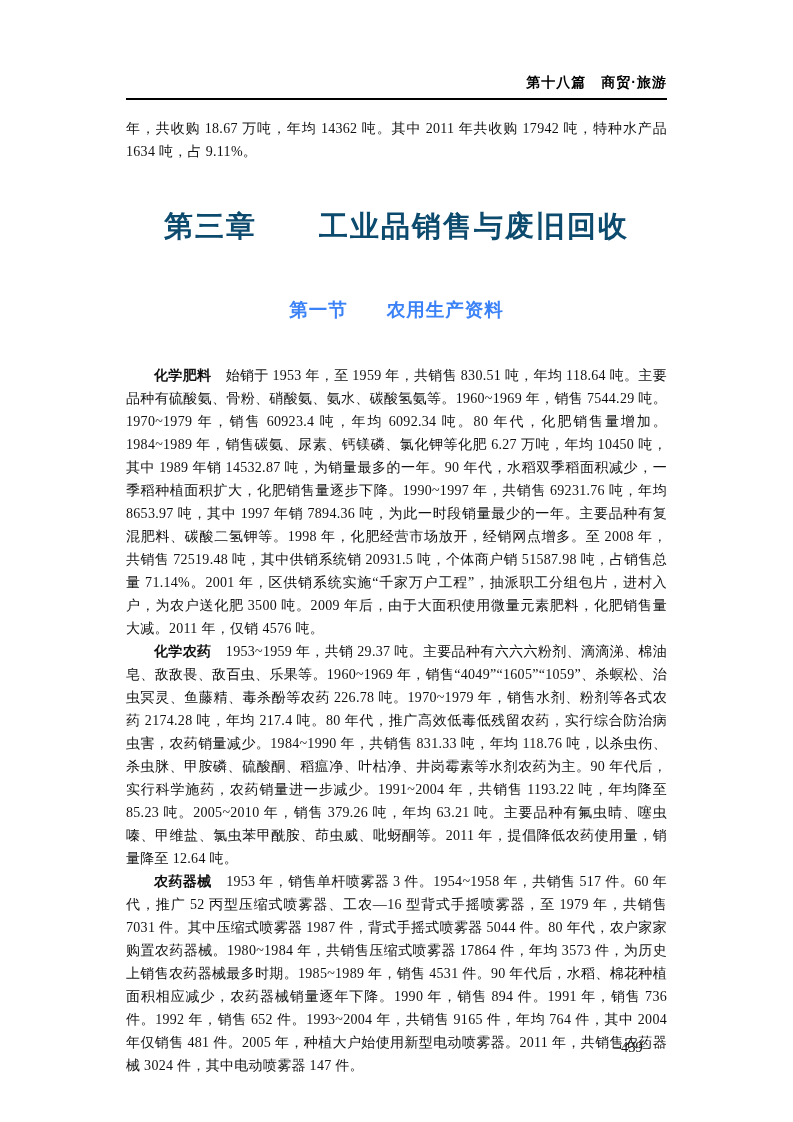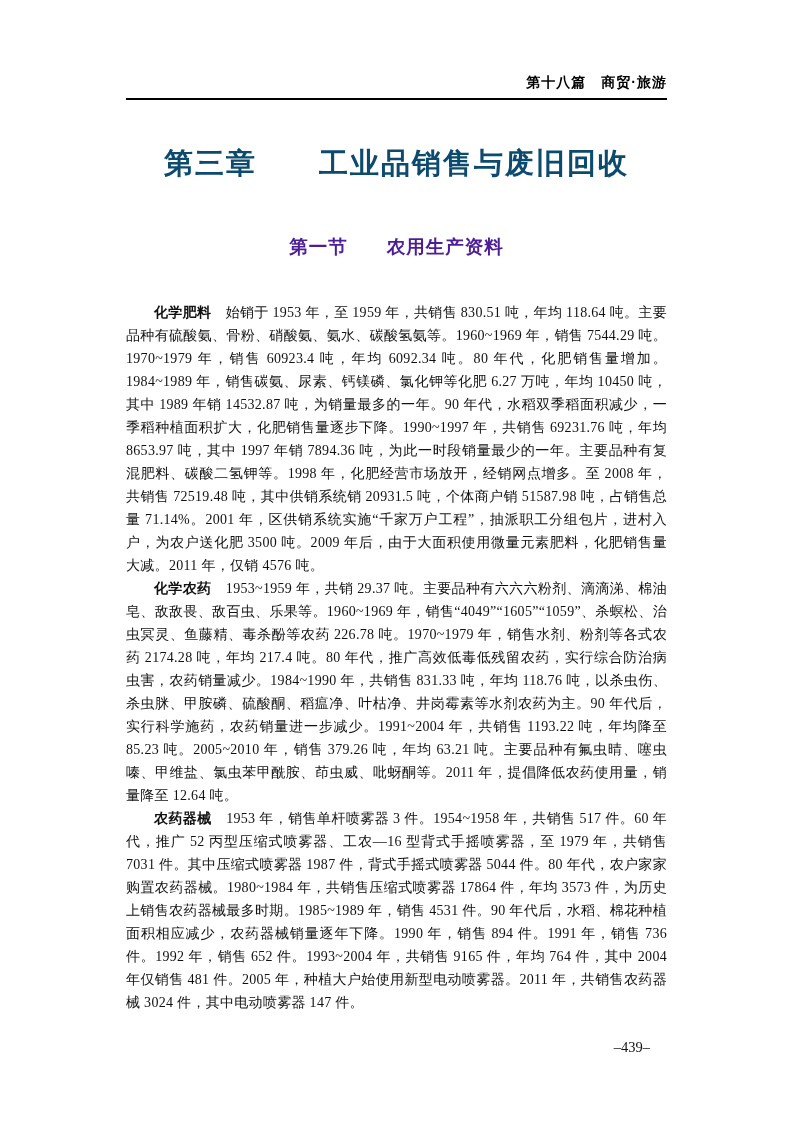--- a/index.html
+++ b/index.html
@@ -67,21 +67,21 @@
     color: #0c4a6e;
   }
   .section-title {
     margin: 56px 0 0 0;
     text-align: center;
     font-family: "Liberation Sans", "DejaVu Sans", sans-serif;
     font-weight: bold;
     font-size: 18.5px;
     line-height: 22px;
     letter-spacing: 1px;
-    color: #4c1d95;
+    color: #3b82f6;
   }
   .body-block {
     margin-top: 43px;
   }
   .page-number {
     position: absolute;
     right: 105px;
     bottom: 66px;
     font-size: 14.5px;
     font-family: "Liberation Serif", "DejaVu Serif", serif;
@@ -91,20 +91,21 @@
 </head>
 <body>
 
 <div class="page">
 
   <header class="page-header">
     <span class="running-title">第十八篇　商贸·旅游</span>
   </header>
   <div class="header-rule"></div>
 
+  <p class="body-para no-indent">年，共收购 18.67 万吨，年均 14362 吨。其中 2011 年共收购 17942 吨，特种水产品 1634 吨，占 9.11%。</p>
 
   <h1 class="chapter-title">第三章　　工业品销售与废旧回收</h1>
 
   <h2 class="section-title">第一节　　农用生产资料</h2>
 
   <div class="body-block">
 
     <p class="body-para indent"><span class="lead">化学肥料</span><span>　始销于 1953 年，至 1959 年，共销售 830.51 吨，年均 118.64 吨。主要品种有硫酸氨、骨粉、硝酸氨、氨水、碳酸氢氨等。1960~1969 年，销售 7544.29 吨。1970~1979 年，销售 60923.4 吨，年均 6092.34 吨。80 年代，化肥销售量增加。1984~1989 年，销售碳氨、尿素、钙镁磷、氯化钾等化肥 6.27 万吨，年均 10450 吨，其中 1989 年销 14532.87 吨，为销量最多的一年。90 年代，水稻双季稻面积减少，一季稻种植面积扩大，化肥销售量逐步下降。1990~1997 年，共销售 69231.76 吨，年均 8653.97 吨，其中 1997 年销 7894.36 吨，为此一时段销量最少的一年。主要品种有复混肥料、碳酸二氢钾等。1998 年，化肥经营市场放开，经销网点增多。至 2008 年，共销售 72519.48 吨，其中供销系统销 20931.5 吨，个体商户销 51587.98 吨，占销售总量 71.14%。2001 年，区供销系统实施“千家万户工程”，抽派职工分组包片，进村入户，为农户送化肥 3500 吨。2009 年后，由于大面积使用微量元素肥料，化肥销售量大减。2011 年，仅销 4576 吨。</span></p>
 
     <p class="body-para indent"><span class="lead">化学农药</span><span>　1953~1959 年，共销 29.37 吨。主要品种有六六六粉剂、滴滴涕、棉油皂、敌敌畏、敌百虫、乐果等。1960~1969 年，销售“4049”“1605”“1059”、杀螟松、治虫冥灵、鱼藤精、毒杀酚等农药 226.78 吨。1970~1979 年，销售水剂、粉剂等各式农药 2174.28 吨，年均 217.4 吨。80 年代，推广高效低毒低残留农药，实行综合防治病虫害，农药销量减少。1984~1990 年，共销售 831.33 吨，年均 118.76 吨，以杀虫伤、杀虫脒、甲胺磷、硫酸酮、稻瘟净、叶枯净、井岗霉素等水剂农药为主。90 年代后，实行科学施药，农药销量进一步减少。1991~2004 年，共销售 1193.22 吨，年均降至 85.23 吨。2005~2010 年，销售 379.26 吨，年均 63.21 吨。主要品种有氟虫晴、噻虫嗪、甲维盐、氯虫苯甲酰胺、茚虫威、吡蚜酮等。2011 年，提倡降低农药使用量，销量降至 12.64 吨。</span></p>

